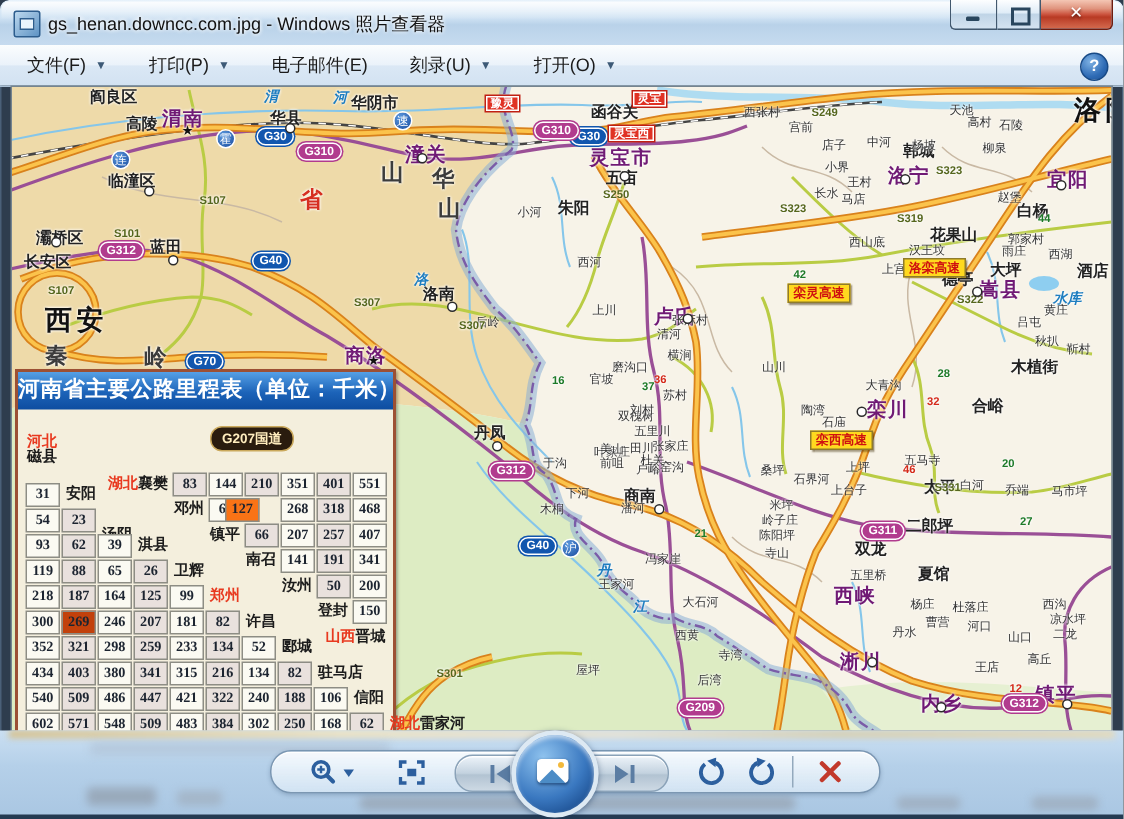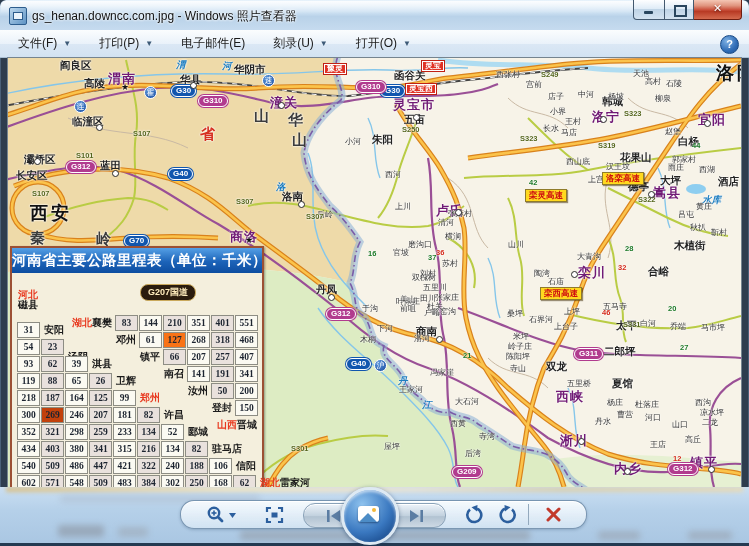--- a/index.html
+++ b/index.html
@@ -263,21 +263,21 @@
         <span class="ml c-md" style="left: 386px; top: 12px;">函谷关</span>
         <span class="ml c-md" style="left: 594px; top: 38px;">韩城</span>
         <span class="ml c-md" style="left: 612px; top: 94px;">花果山</span>
         <span class="ml c-md" style="left: 670px; top: 78px;">白杨</span>
         <span class="ml c-md" style="left: 710px; top: 118px;">酒店</span>
         <span class="ml c-md" style="left: 652px; top: 117px;">大坪</span>
         <span class="ml c-md" style="left: 396px; top: 56px;">五亩</span>
         <span class="ml c-md" style="left: 364px; top: 76px;">朱阳</span>
         <span class="ml c-md" style="left: 640px; top: 208px;">合峪</span>
         <span class="ml c-md" style="left: 608px; top: 262px;">太平</span>
-        <span class="ml c-md" style="left: 538px; top: 303px;">双龙</span>
+        <span class="ml c-md" style="left: 538px; top: 303px; padding-left: 24px;">双龙</span>
         <span class="ml c-md" style="left: 596px; top: 288px;">二郎坪</span>
         <span class="ml c-md" style="left: 604px; top: 320px;">夏馆</span>
         <span class="ml c-md" style="left: 620px; top: 123px;">德亭</span>
         <span class="ml c-md" style="left: 666px; top: 182px;">木植街</span>
         <span class="ml redbig" style="left: 192px; top: 68px;">省</span>
         <span class="ml mt" style="left: 22px; top: 172px;">秦</span>
         <span class="ml mt" style="left: 88px; top: 173px;">岭</span>
         <span class="ml mt" style="left: 280px; top: 54px;">华</span>
         <span class="ml mt" style="left: 284px; top: 74px;">山</span>
         <span class="ml mt" style="left: 246px; top: 50px;">山</span>
@@ -512,21 +512,21 @@
         </div>
       <div id="rtab">
           <div class="cell" style="left: 103px; top: 67px; background: rgb(233, 225, 221);">83</div>
           <div class="cell" style="left: 127px; top: 67px; background: rgb(251, 250, 242);">144</div>
           <div class="cell" style="left: 151px; top: 67px; background: rgb(233, 225, 221);">210</div>
           <div class="cell" style="left: 175px; top: 67px; background: rgb(251, 250, 242);">351</div>
           <div class="cell" style="left: 199px; top: 67px; background: rgb(233, 225, 221);">401</div>
           <div class="cell" style="left: 223px; top: 67px; background: rgb(251, 250, 242);">551</div>
           <div class="tcity" style="left: 45px; top: 70px; width: 55px; text-align: right;"><span class="tred">湖北</span><span>襄樊</span></div>
           <div class="cell" style="left: 127px; top: 84px; background: rgb(251, 250, 242);">61</div>
-          <div class="cell" style="left: 151px; top: 84px; background: #f97316;">127</div>
+          <div class="cell" style="left: 138px; top: 84px; background: #f97316;">127</div>
           <div class="cell" style="left: 175px; top: 84px; background: rgb(251, 250, 242);">268</div>
           <div class="cell" style="left: 199px; top: 84px; background: rgb(233, 225, 221);">318</div>
           <div class="cell" style="left: 223px; top: 84px; background: rgb(251, 250, 242);">468</div>
           <div class="tcity" style="left: 69px; top: 87px; width: 55px; text-align: right;"><span>邓州</span></div>
           <div class="cell" style="left: 151px; top: 101px; background: rgb(233, 225, 221);">66</div>
           <div class="cell" style="left: 175px; top: 101px; background: rgb(251, 250, 242);">207</div>
           <div class="cell" style="left: 199px; top: 101px; background: rgb(233, 225, 221);">257</div>
           <div class="cell" style="left: 223px; top: 101px; background: rgb(251, 250, 242);">407</div>
           <div class="tcity" style="left: 93px; top: 104px; width: 55px; text-align: right;"><span>镇平</span></div>
           <div class="cell" style="left: 175px; top: 118px; background: rgb(251, 250, 242);">141</div>

